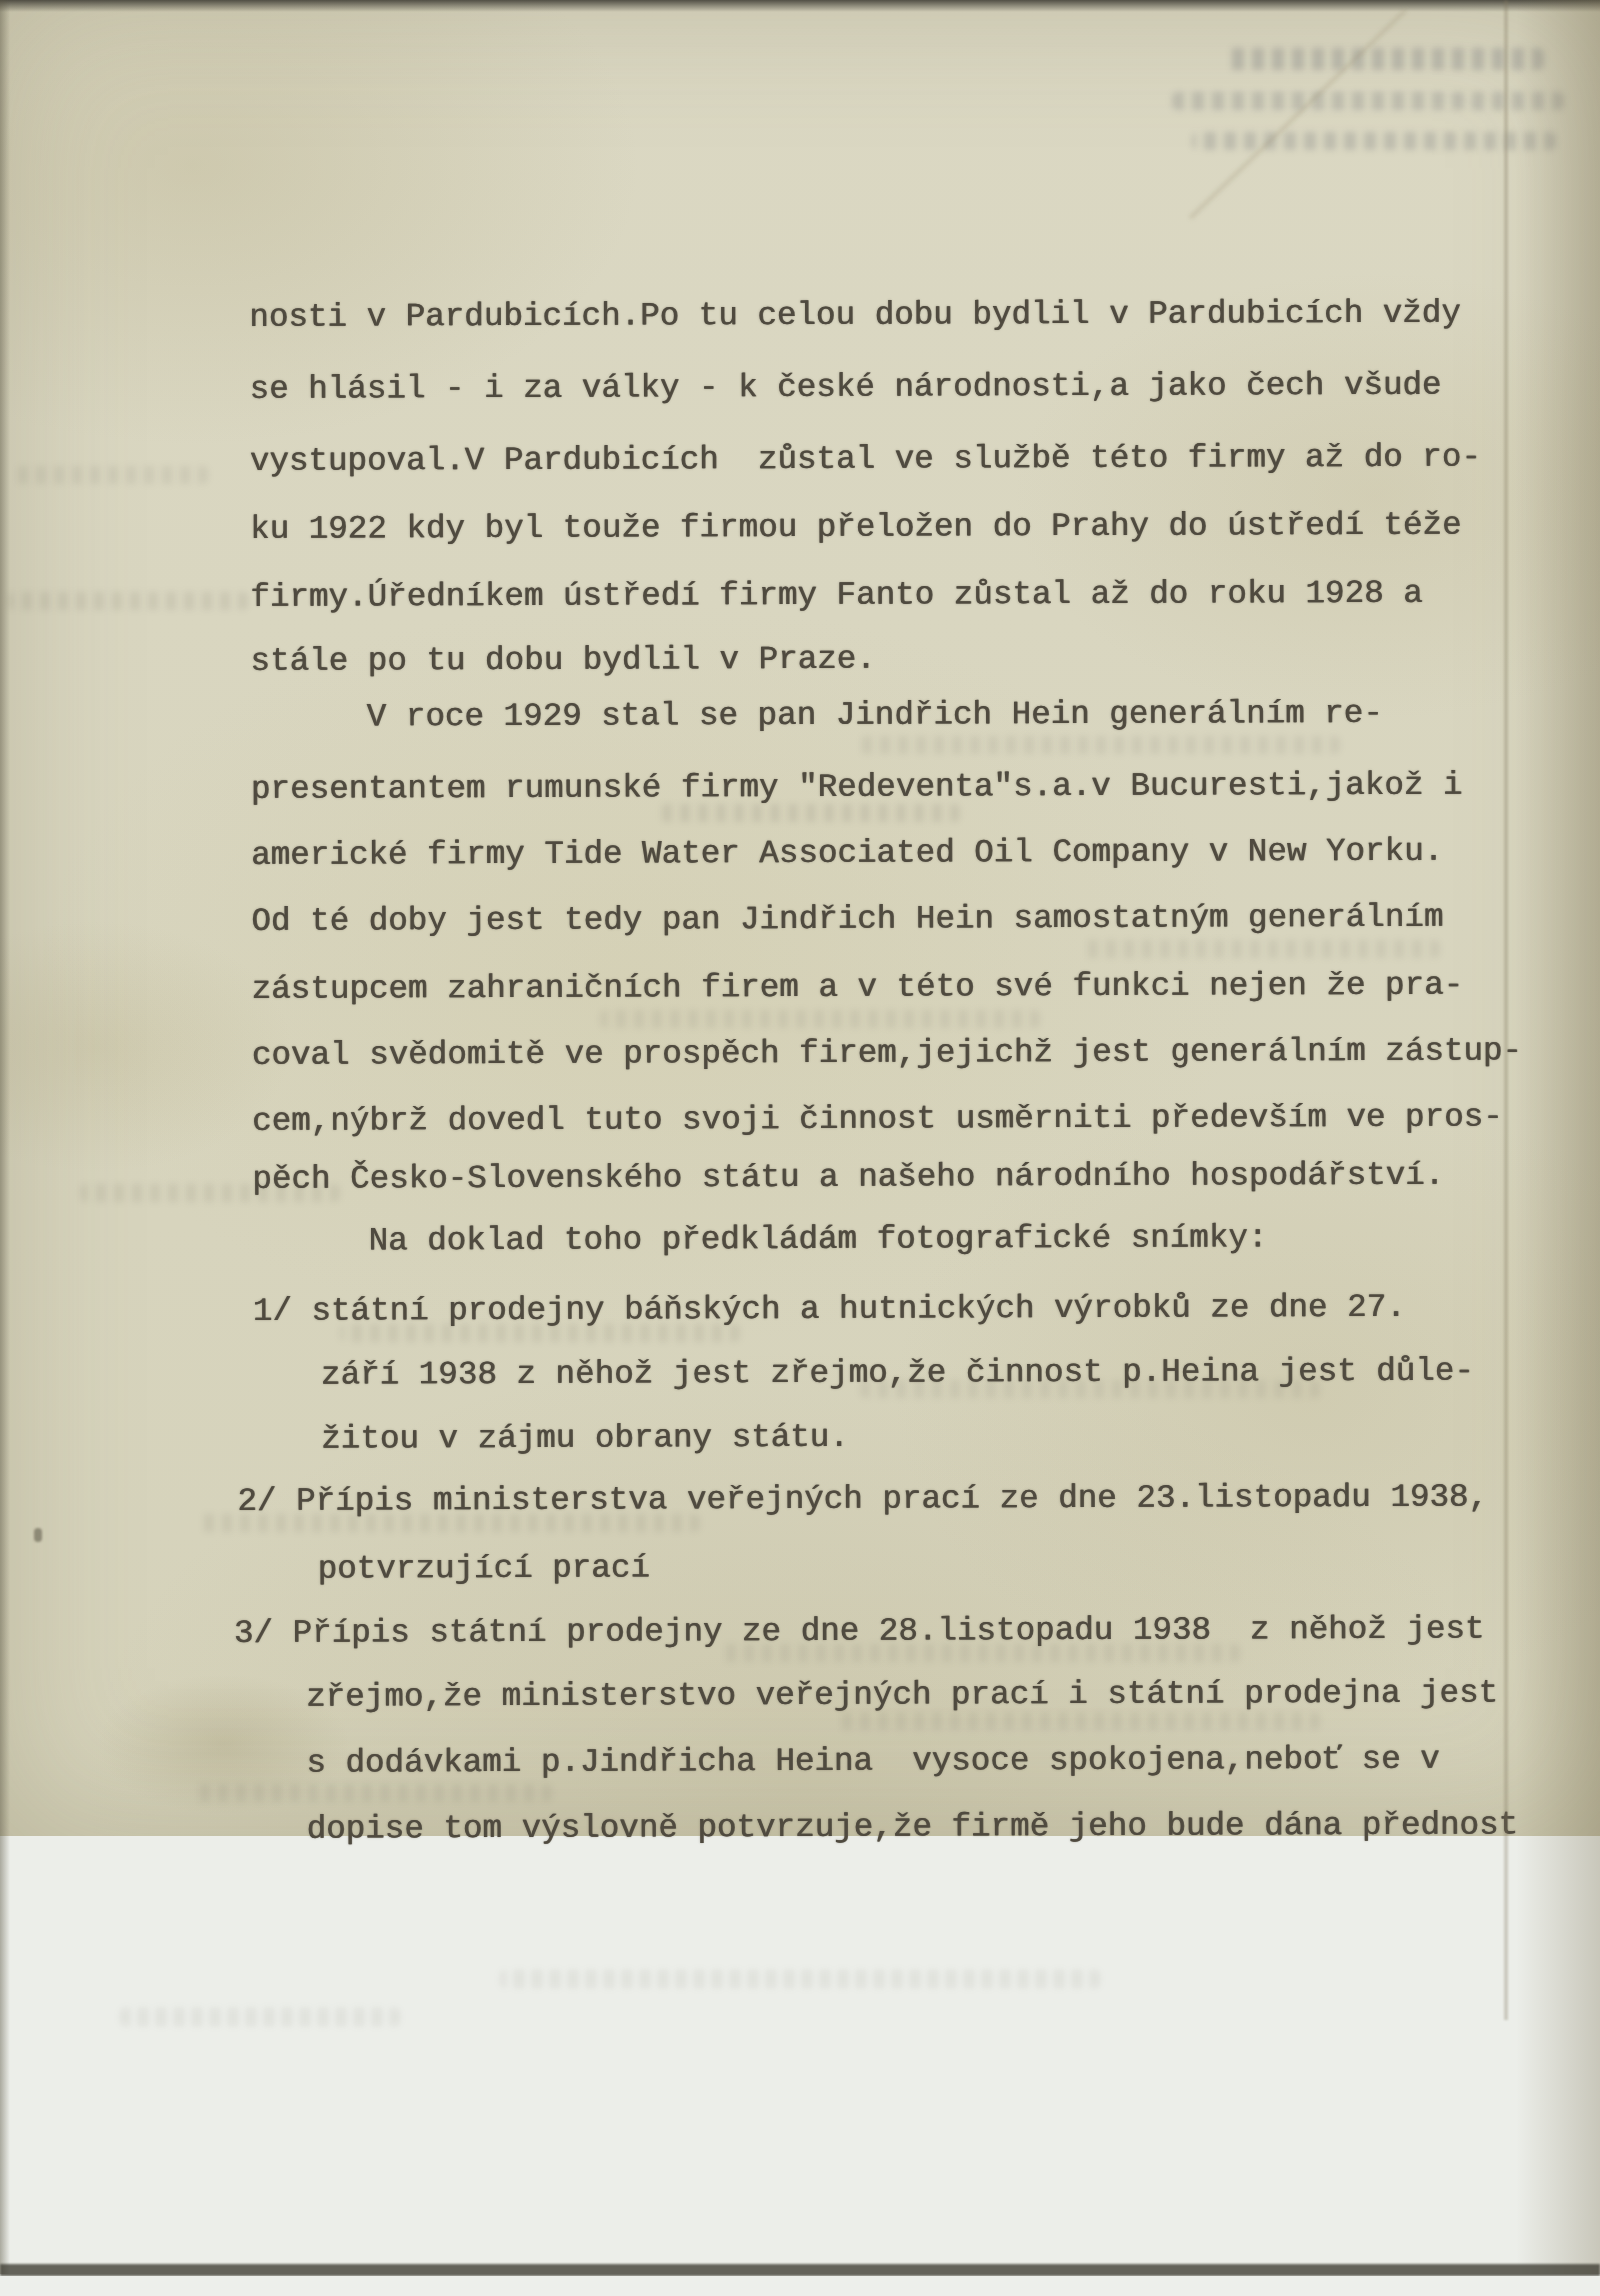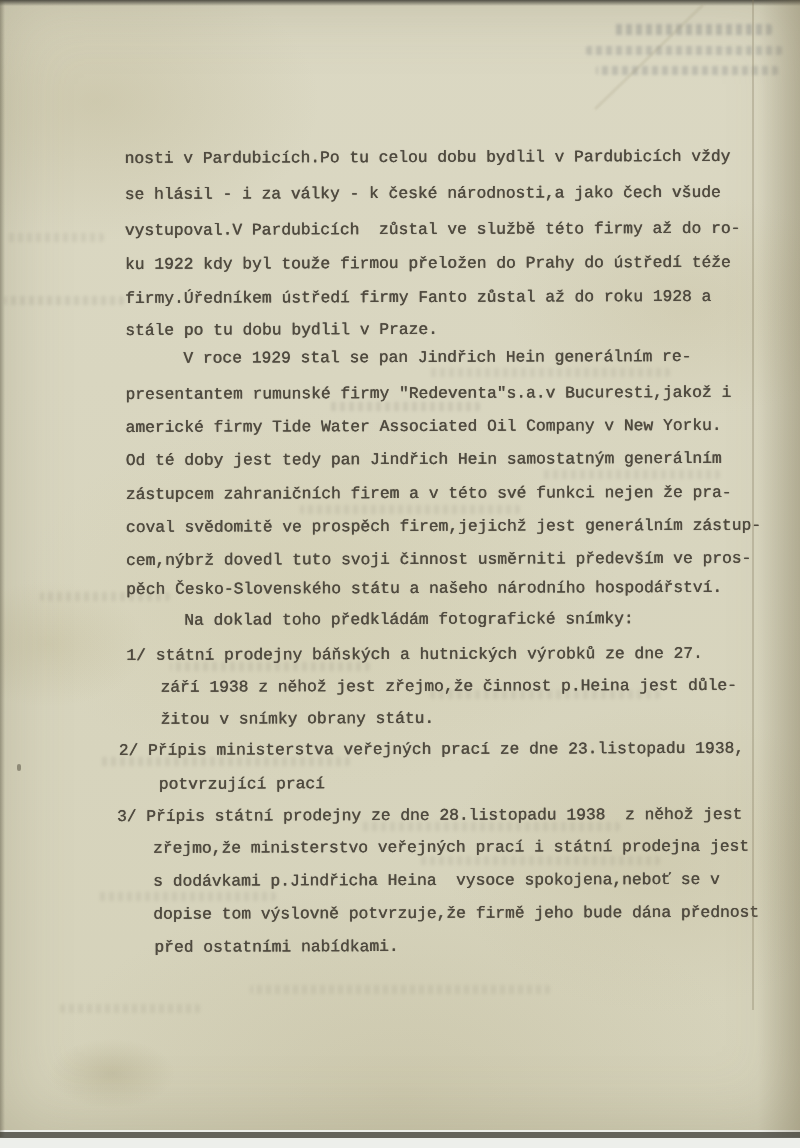--- a/index.html
+++ b/index.html
@@ -5,21 +5,21 @@
   html,body{margin:0;padding:0;background:#b8b8b0;}
   .scan{
     position:relative;
     width:800px;height:1148px;
     overflow:hidden;
     background:#eceee9;
     font-family:"Liberation Mono","DejaVu Sans Mono",monospace;
   }
   
   .paper{
-    position:absolute;left:0;top:0;width:800px;height:1130px;
+    position:absolute;left:0;top:0;width:800px;height:918px;
     background:
       radial-gradient(ellipse 320px 200px at 12% 9%,  rgba(176,167,128,0.30), transparent 70%),
       radial-gradient(ellipse 260px 160px at 86% 27%, rgba(180,170,130,0.20), transparent 70%),
       radial-gradient(ellipse 420px 260px at 40% 53%, rgba(204,197,158,0.26), transparent 72%),
       radial-gradient(ellipse 140px  90px at 6%  57%, rgba(172,162,120,0.22), transparent 70%),
       radial-gradient(ellipse 300px 220px at 82% 76%, rgba(185,176,138,0.22), transparent 70%),
       radial-gradient(ellipse 500px 300px at 50% 97%, rgba(168,158,120,0.20), transparent 72%),
       radial-gradient(ellipse  90px  50px at 14% 95%, rgba(150,140,100,0.25), transparent 70%),
       linear-gradient(#dbd8c3,#d5d2ba);
     box-shadow:inset 0 0 70px rgba(118,110,80,0.28);
@@ -103,28 +103,27 @@
         <div class="line" style="left: 126px; top: 384px; color: rgb(79, 74, 63);">presentantem rumunské firmy "Redeventa"s.a.v Bucuresti,jakož i</div>
         <div class="line" style="left: 126px; top: 417px; color: rgb(79, 74, 63);">americké firmy Tide Water Associated Oil Company v New Yorku.</div>
         <div class="line" style="left: 126px; top: 450px; color: rgb(79, 74, 63);">Od té doby jest tedy pan Jindřich Hein samostatným generálním</div>
         <div class="line" style="left: 126px; top: 484px; color: rgb(79, 74, 63);">zástupcem zahraničních firem a v této své funkci nejen že pra-</div>
         <div class="line" style="left: 126px; top: 517px; color: rgb(79, 74, 63);">coval svědomitě ve prospěch firem,jejichž jest generálním zástup-</div>
         <div class="line" style="left: 126px; top: 550px; color: rgb(79, 74, 63);">cem,nýbrž dovedl tuto svoji činnost usměrniti především ve pros-</div>
         <div class="line" style="left: 126px; top: 579px; color: rgb(79, 74, 63);">pěch Česko-Slovenského státu a našeho národního hospodářství.</div>
         <div class="line" style="left: 184px; top: 610px; color: rgb(79, 74, 63);">Na doklad toho předkládám fotografické snímky:</div>
         <div class="line" style="left: 126px; top: 645px; color: rgb(79, 74, 63);">1/ státní prodejny báňských a hutnických výrobků ze dne 27.</div>
         <div class="line" style="left: 160px; top: 677px; color: rgb(79, 74, 63);">září 1938 z něhož jest zřejmo,že činnost p.Heina jest důle-</div>
-        <div class="line" style="left: 160px; top: 709px; color: rgb(79, 74, 63);">žitou v snímky obrany státu.</div>
+        <div class="line" style="left: 160px; top: 709px; color: rgb(79, 74, 63);">žitou v zájmu obrany státu.</div>
         <div class="line" style="left: 118px; top: 740px; color: rgb(79, 74, 63);">2/ Přípis ministerstva veřejných prací ze dne 23.listopadu 1938,</div>
         <div class="line" style="left: 158px; top: 774px; color: rgb(79, 74, 63);">potvrzující prací</div>
         <div class="line" style="left: 116px; top: 806px; color: rgb(79, 74, 63);">3/ Přípis státní prodejny ze dne 28.listopadu 1938  z něhož jest</div>
         <div class="line" style="left: 152px; top: 838px; color: rgb(79, 74, 63);">zřejmo,že ministerstvo veřejných prací i státní prodejna jest</div>
         <div class="line" style="left: 152px; top: 871px; color: rgb(79, 74, 63);">s dodávkami p.Jindřicha Heina  vysoce spokojena,neboť se v</div>
         <div class="line" style="left: 152px; top: 904px; color: rgb(79, 74, 63);">dopise tom výslovně potvrzuje,že firmě jeho bude dána přednost</div>
-        <div class="line" style="left: 153px; top: 937px; color: rgb(79, 74, 63);">před ostatními nabídkami.</div>
       </div>
 
     <div class="edge-top"></div>
     <div class="edge-left"></div>
     <div class="edge-right"></div>
     <div class="crease-v"></div>
     <div class="crease-d"></div>
     <div class="edge-bottom"></div>
   </div>
 

